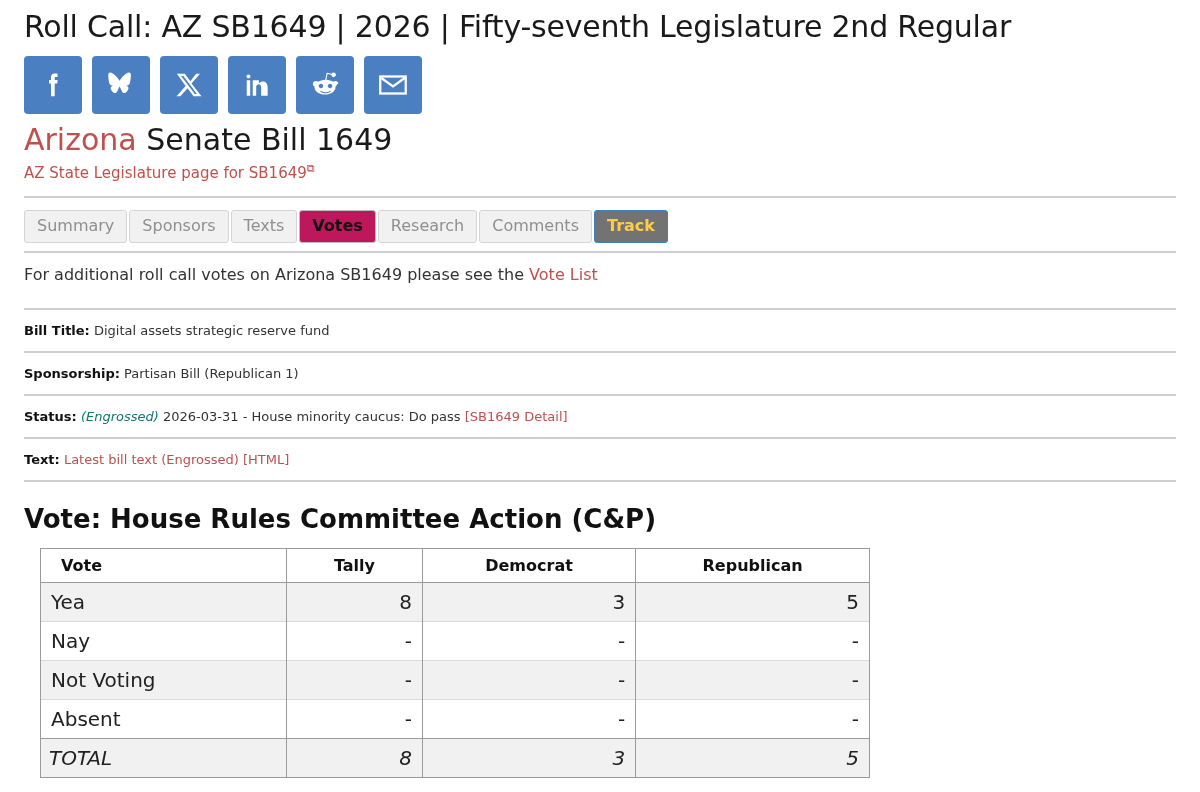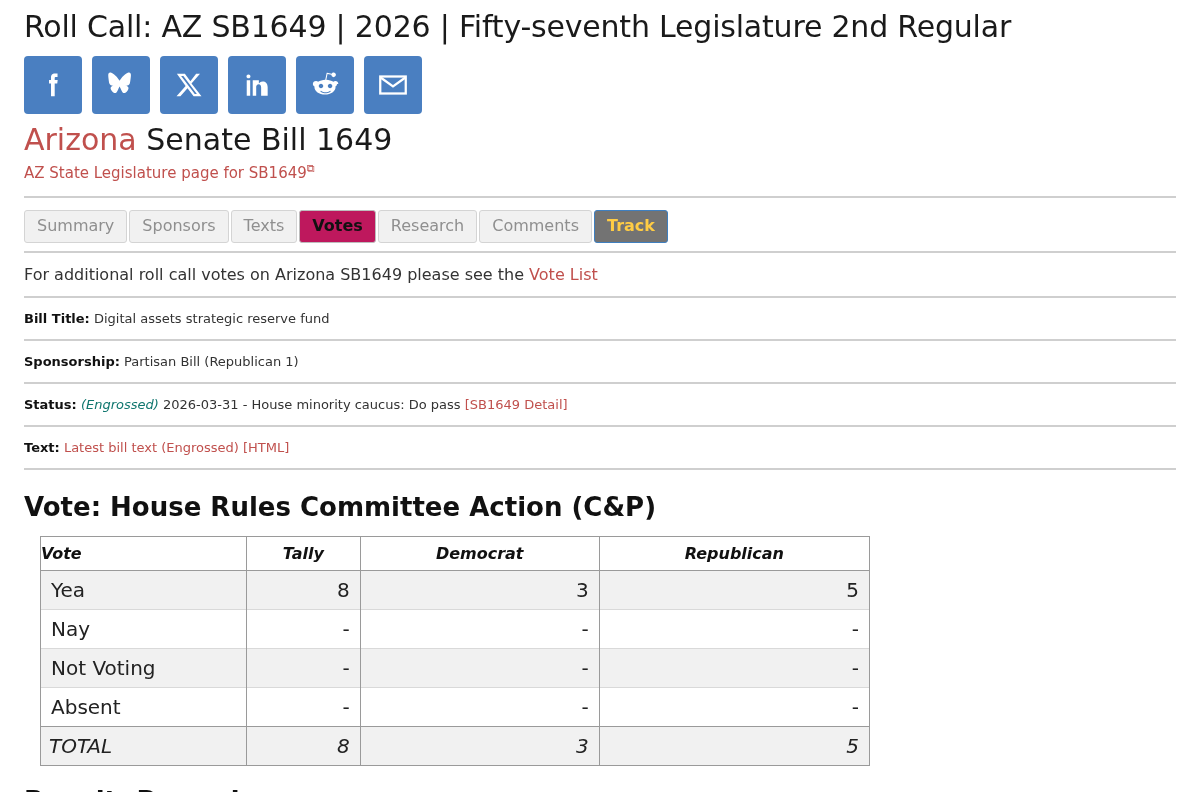--- a/index.html
+++ b/index.html
@@ -95,21 +95,21 @@
     border-color: #bdbdbd;
   }
   .tab.track {
     background: #737373;
     color: #ffcc44;
     font-weight: bold;
     border-color: #3f7fbf;
   }
   .note {
     font-size: 16px;
-    padding: 12px 0 12px 0;
+    padding: 12px 0 24px 0;
     border-bottom: 2px solid #cfcfcf;
     color: #333333;
   }
   .note a, .link {
     color: #c0504d;
     text-decoration: none;
     cursor: pointer;
   }
   .meta {
     font-size: 13px;
@@ -128,25 +128,24 @@
   }
   table.votes {
     border-collapse: collapse;
     margin-left: 16px;
     width: 830px;
     border: 1px solid #9a9a9a;
   }
   table.votes th {
     border: 1px solid #9a9a9a;
     font-size: 16px;
-    padding: 7px 0;
+    padding: 7px 20px;
     background: #ffffff;
     font-weight: bold;
     color: #111111;
-    font-style: italic;
   }
   table.votes th.c1 { text-align: left; width: 205px; }
   table.votes td {
     border-left: 1px solid #9a9a9a;
     border-right: 1px solid #9a9a9a;
     border-top: 1px solid #d9d9d9;
     font-size: 20px;
     padding: 7px 10px;
     color: #222222;
   }

